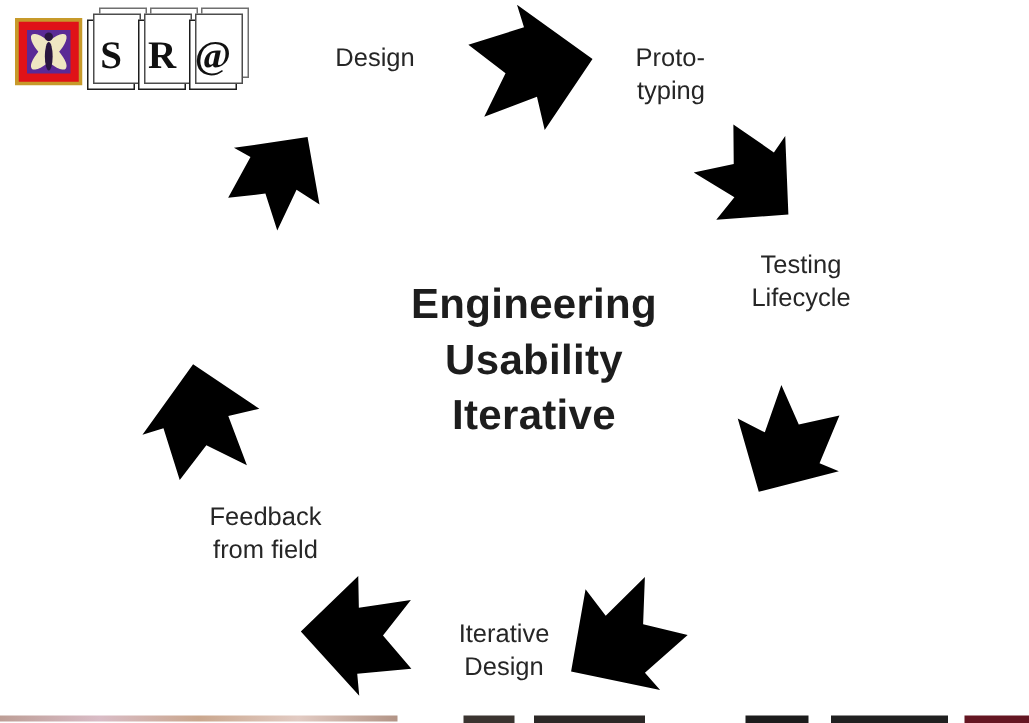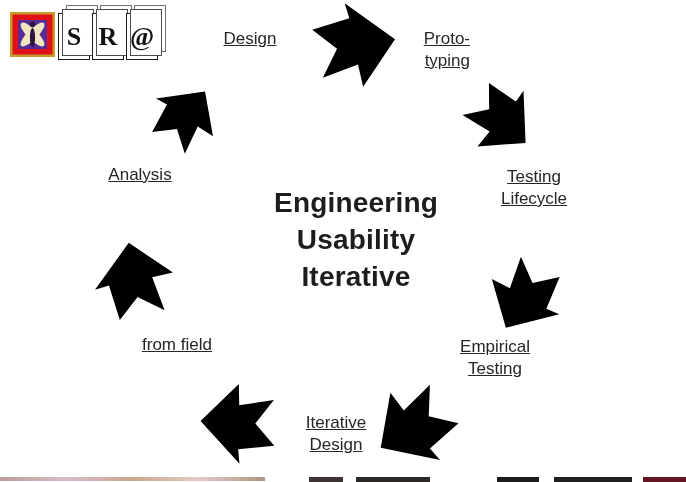--- a/index.html
+++ b/index.html
@@ -39,21 +39,21 @@
     position:absolute;left:258px;top:184px;width:196px;
     text-align:center;color:#1d1d1d;
     font-size:28px;line-height:37px;font-weight:600;
     letter-spacing:0.2px;
   }
   .center-title span{display:block;}
 
   .stage-label{
     position:absolute;font-size:17px;line-height:22px;color:#262626;
   }
-  .stage-label span{display:block;text-decoration:underline;}
+  .stage-label span{display:block;}
   .lbl-center{text-align:center;width:110px;}
   .lbl-design{left:195px;top:28px;}
   .lbl-prototyping{left:400px;top:28px;text-align:right;width:70px;}
   .lbl-expert{left:479px;top:166px;}
   .lbl-empirical{left:440px;top:336px;}
   .lbl-iterative{left:281px;top:412px;}
   .lbl-feedback{left:122px;top:334px;}
   .lbl-analysis{left:85px;top:164px;}
 
   .arrow{position:absolute;overflow:visible;}
@@ -115,33 +115,27 @@
     <span>Design</span>
   </div>
   <div class="stage-label lbl-prototyping">
     <span>Proto-</span>
     <span>typing</span>
   </div>
   <div class="stage-label lbl-center lbl-expert">
     <span>Testing</span>
     <span>Lifecycle</span>
   </div>
-  <div class="stage-label lbl-center lbl-empirical">
-    <span>Empirical</span>
-    <span>Testing</span>
-  </div>
   <div class="stage-label lbl-center lbl-iterative">
     <span>Iterative</span>
     <span>Design</span>
   </div>
   <div class="stage-label lbl-center lbl-feedback">
+    <span>Feedback</span>
     <span>from field</span>
-  </div>
-  <div class="stage-label lbl-center lbl-analysis">
-    <span>Analysis</span>
   </div>
 
   <svg class="arrow a1">
       <use href="#arrow-shape" width="100%" height="100%"></use>
     </svg>
   <svg class="arrow a2">
       <use href="#arrow-shape" width="100%" height="100%"></use>
     </svg>
   <svg class="arrow a3">
       <use href="#arrow-shape" width="100%" height="100%"></use>

